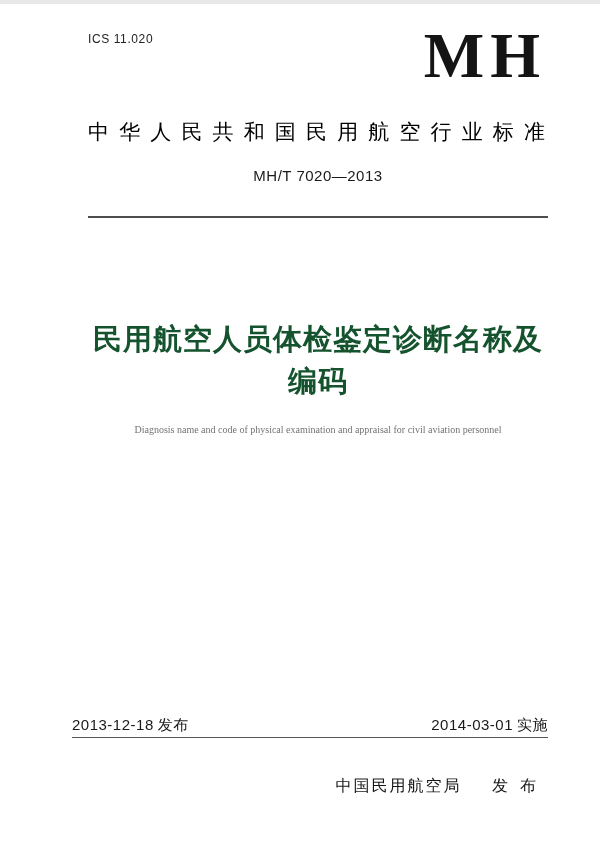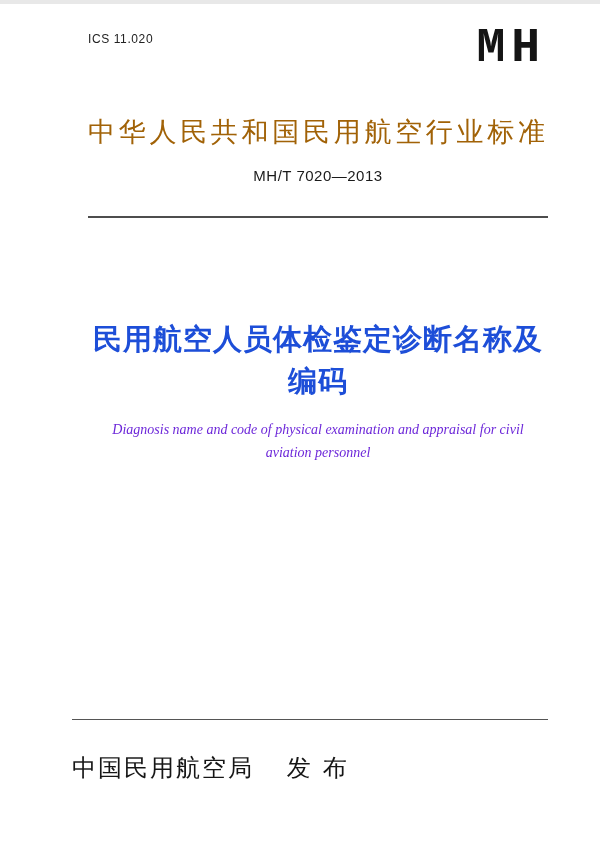--- a/index.html
+++ b/index.html
@@ -32,36 +32,36 @@
   .ics-block {
     font-size: 12px;
     letter-spacing: 0.6px;
     line-height: 18px;
     color: #222;
   }
   .mh-logo {
     position: absolute;
     top: -6px;
     right: 2px;
-    font-family: Liberation Mono, monospace;
+    font-family: Liberation Serif, serif;
     font-weight: bold;
-    font-size: 48px;
+    font-size: 64px;
     letter-spacing: 6px;
     line-height: 1;
     color: #141414;
   }
 
   
   .std-type {
-    font-size: 27px;
+    font-size: 21px;
     line-height: 36px;
     letter-spacing: 3px;
     text-align: justify;
     text-align-last: justify;
-    color: #a16207;
+    color: #000000;
     white-space: nowrap;
     overflow: hidden;
   }
 
   .std-num {
     margin-top: 16px;
     font-size: 15px;
     line-height: 20px;
     text-align: center;
     letter-spacing: 0.5px;
@@ -75,31 +75,30 @@
     border: none;
   }
 
   .title-cn {
     margin-top: 100px;
     font-size: 29px;
     line-height: 42px;
     font-weight: bold;
     text-align: center;
     letter-spacing: 1px;
-    color: #1d4ed8;
+    color: #14532d;
   }
 
   .title-en {
     margin-top: 16px;
     font-family: "Liberation Serif", serif;
-    font-size: 14px;
+    font-size: 10px;
     line-height: 23px;
     text-align: center;
-    color: #6d28d9;
-    font-style: italic;
+    color: #737373;
   }
 
   
   .footer {
     position: absolute;
     left: 72px;
     right: 52px;
     top: 712px;
   }
   .dates-row {
@@ -112,22 +111,22 @@
   }
   .date-label { margin-left: 4px; }
   .rule-bottom {
     margin-top: 3px;
     height: 1px;
     background: #555;
     border: none;
   }
   .publisher-row {
     margin-top: 36px;
-    text-align: left;
-    font-size: 24px;
+    text-align: right;
+    font-size: 16px;
     line-height: 24px;
     color: #161616;
   }
   .publisher-name { letter-spacing: 2px; }
   .publish-label {
     margin-left: 26px;
     letter-spacing: 12px;
   }
 </style>
 </head>
@@ -149,20 +148,28 @@
 
     <hr class="rule-top">
 
     <h1 class="title-cn">民用航空人员体检鉴定诊断名称及编码</h1>
 
     <p class="title-en">Diagnosis name and code of physical examination and appraisal for civil aviation personnel</p>
 
   </div>
 
   <div class="footer">
+    <div class="dates-row">
+      <span>
+        <span>2013-12-18</span><span class="date-label">发布</span>
+      </span>
+      <span>
+        <span>2014-03-01</span><span class="date-label">实施</span>
+      </span>
+    </div>
 
     <hr class="rule-bottom">
 
     <div class="publisher-row">
       <span class="publisher-name">中国民用航空局</span>
       <span class="publish-label">发布</span>
     </div>
   </div>
 </div>
 

